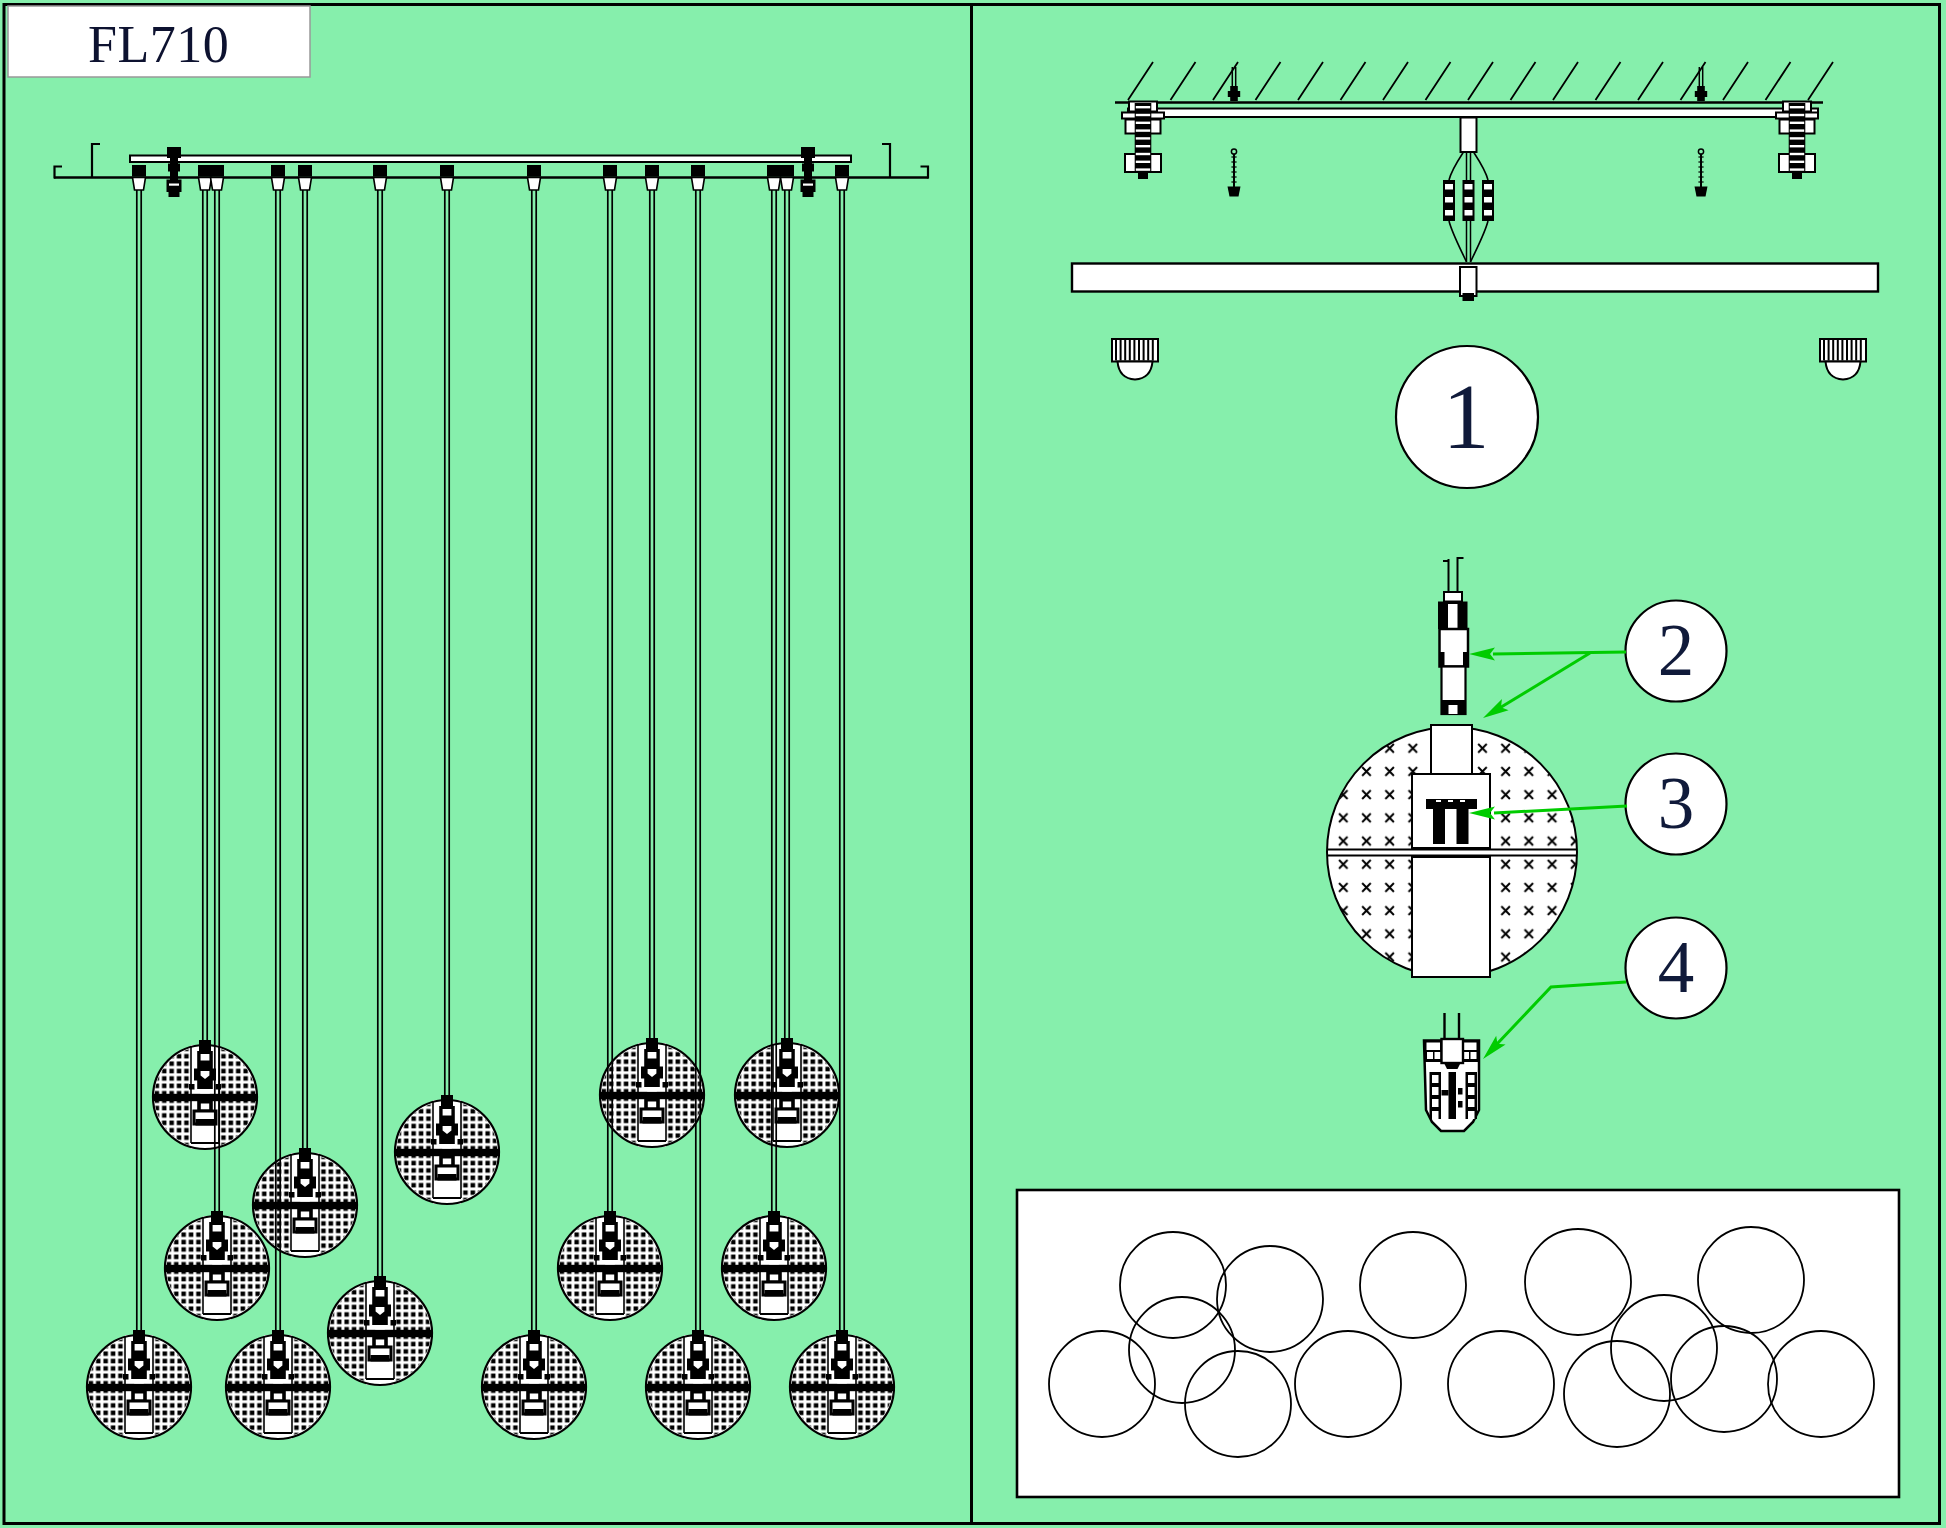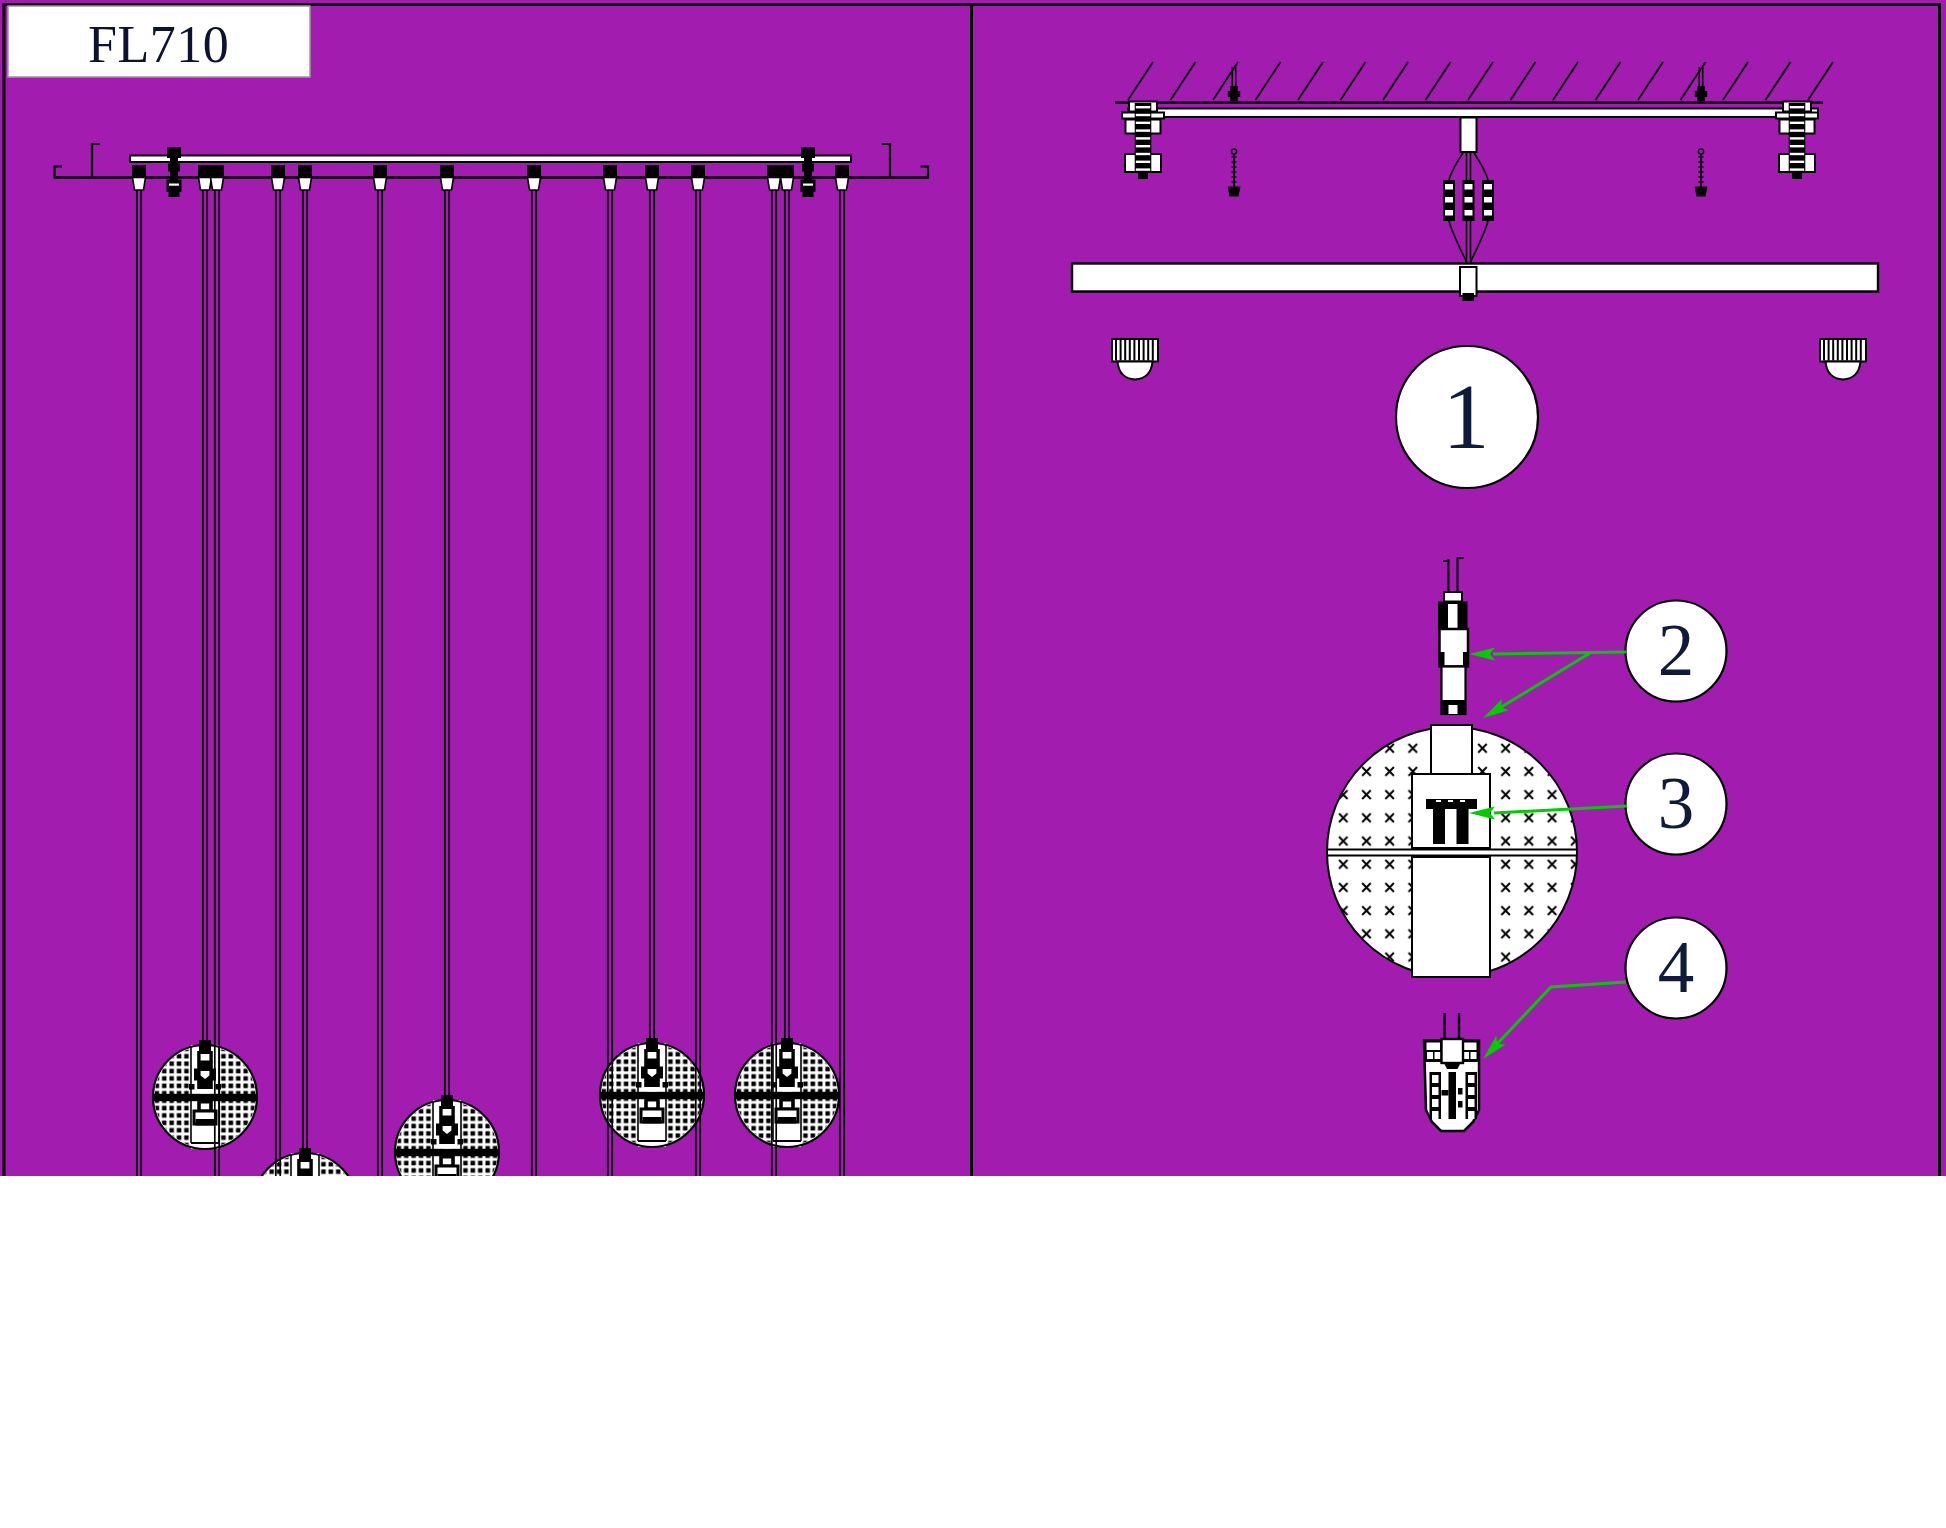--- a/index.html
+++ b/index.html
@@ -1,15 +1,15 @@
 <!DOCTYPE html>
 <html><head><meta charset="utf-8">
 <style>
 html,body{margin:0;padding:0;background:#fff}
-#page{position:relative;width:1946px;height:1176px;background:#a21caf;overflow:hidden}
+#page{position:relative;width:1946px;height:1528px;background:#86efac;overflow:hidden}
 </style></head>
 <body>
 <div id="page">
 <svg width="1946" height="1528" viewBox="0 0 1946 1528">
 <defs>
 <pattern id="waffle" patternUnits="userSpaceOnUse" width="7.4" height="7.4">
   <rect x="1.4" y="1.4" width="4.5" height="4.5" fill="#000"></rect>
 </pattern>
 <pattern id="xpat" patternUnits="userSpaceOnUse" width="23.2" height="23.2" x="1336" y="741">
   <path d="M3,3 L11.5,11.5 M11.5,3 L3,11.5" stroke="#000" stroke-width="2" fill="none"></path>

